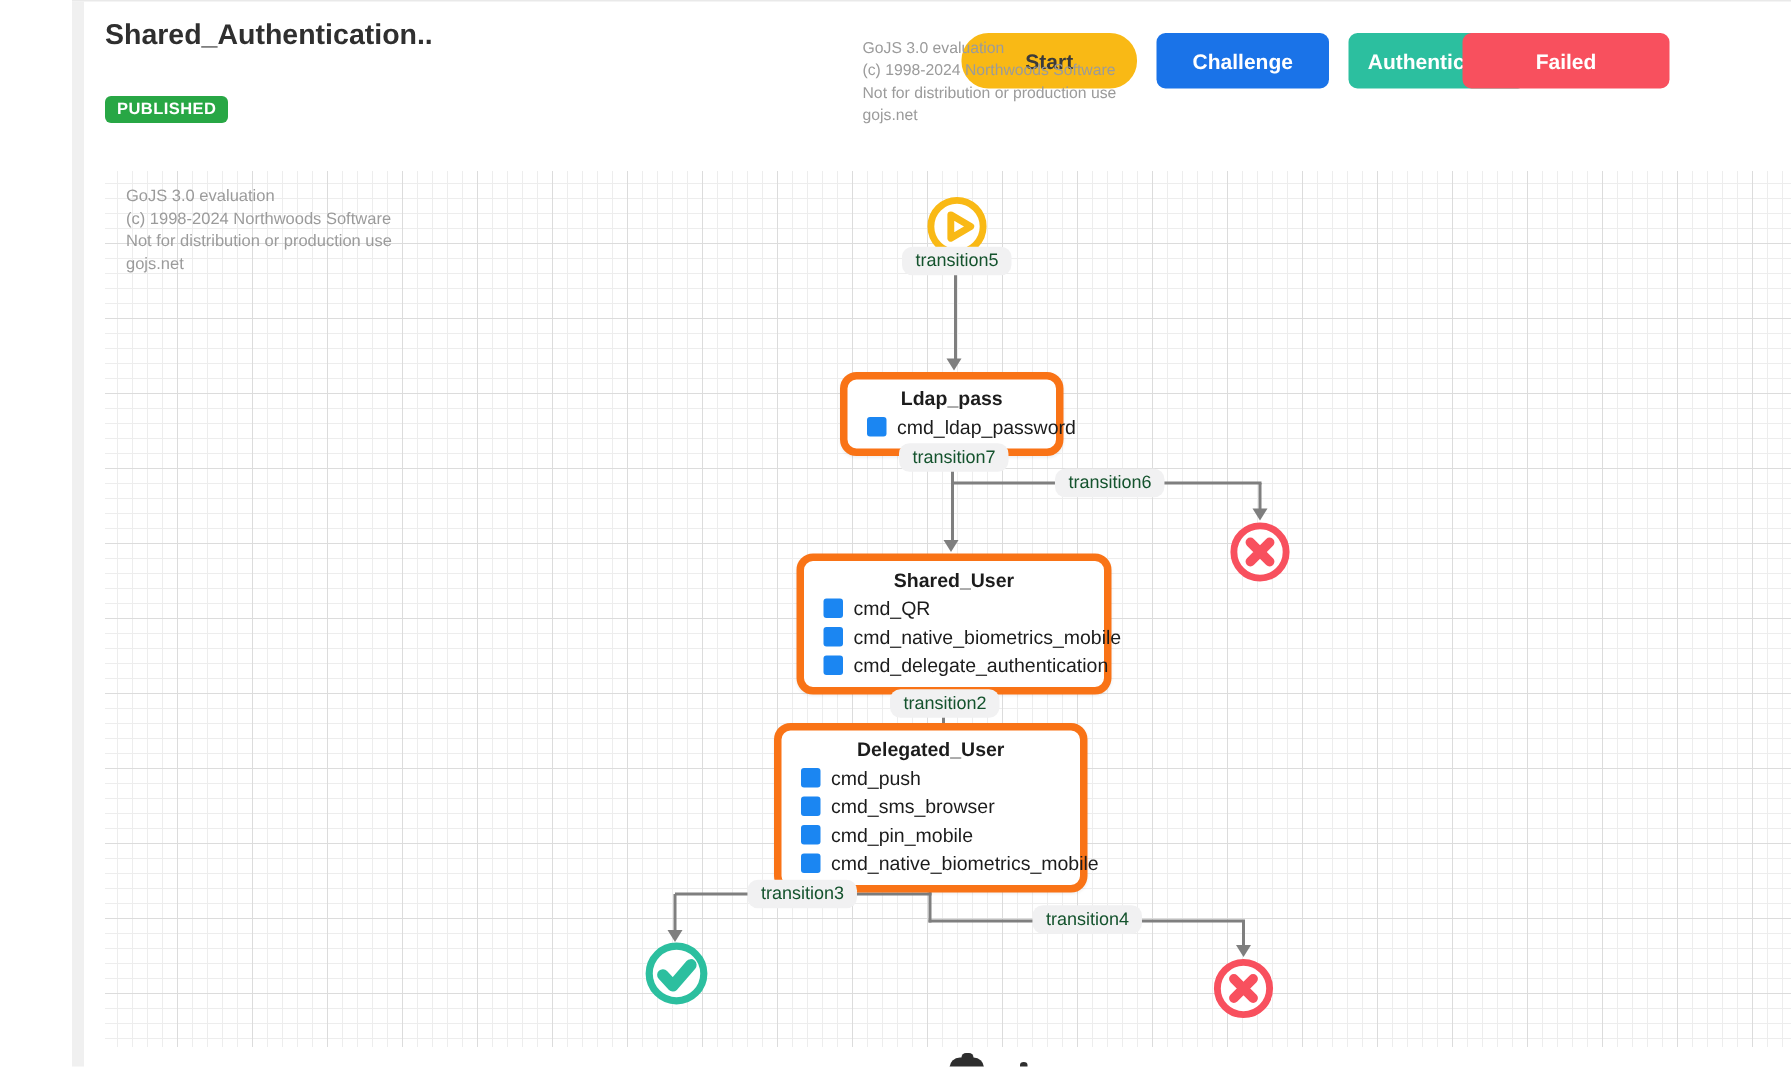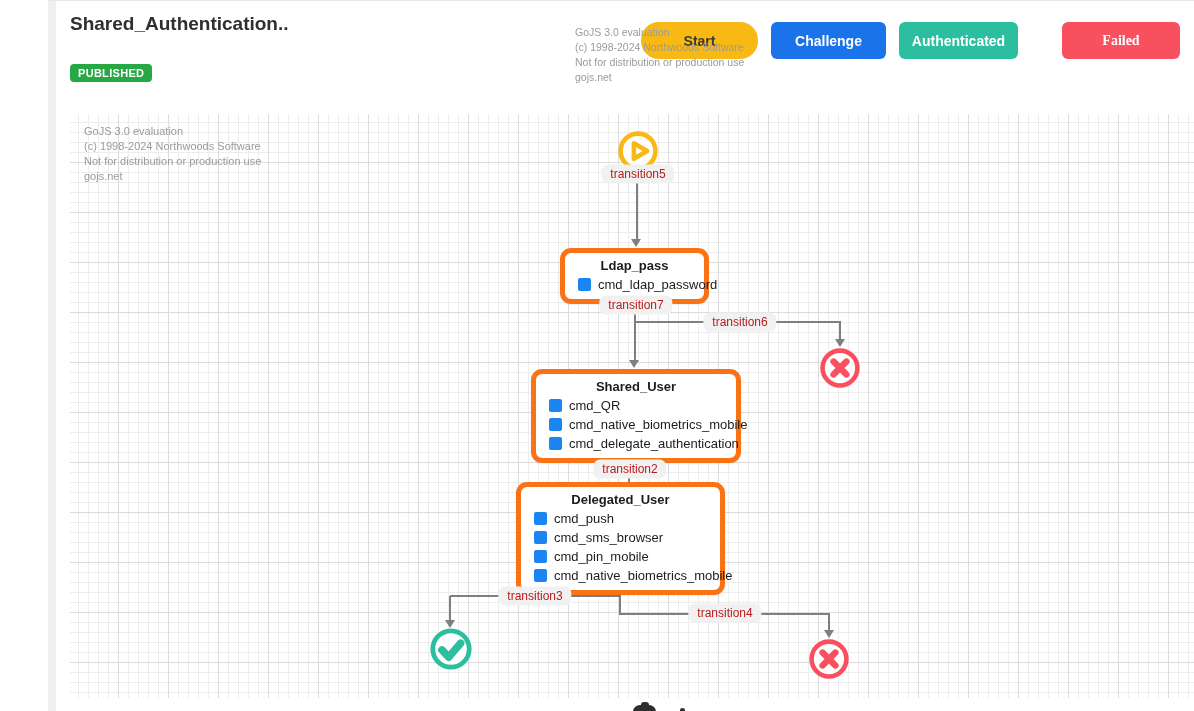--- a/index.html
+++ b/index.html
@@ -12,21 +12,21 @@
 
   
   .page-title { position:absolute; left:22px; top:12px; font-size:19px; font-weight:bold; color:#2f2f2f; }
   .page-subtitle { position:absolute; left:22px; top:40px; font-size:14px; color:#4d4d4d; }
   .status-badge { position:absolute; left:22px; top:63px; background:#28a745; color:#ffffff; font-size:11px; font-weight:bold; padding:3px 8px; border-radius:4px; letter-spacing:.3px; }
 
   .legend-btn { position:absolute; top:21px; height:37px; border:none; border-radius:6px; font-family:inherit; font-size:14px; font-weight:bold; cursor:pointer; }
   .btn-start { left:593px; width:117px; background:#f9b915; color:#3a3a3a;border-radius:18px; }
   .btn-challenge { left:723px; width:115px; background:#1a73e8; color:#ffffff; }
   .btn-authenticated { left:851px; width:119px; background:#2cbf9f; color:#ffffff; }
-  .btn-failed { left:1014px; width:118px; background:#f8505e; color:#ffffff;font-family:Liberation Serif, serif; }
+  .btn-failed { left:927px; width:138px; background:#f8505e; color:#ffffff; }
 
   .watermark { position:absolute; color:#9b9b9b; z-index:10; pointer-events:none; }
   .wm-header { left:527px; top:24px; font-size:10.5px; line-height:15px; }
   .wm-canvas { left:36px; top:123px; font-size:11px; line-height:15px; }
 
   
   .canvas {
     position:absolute; left:22px; top:113px; width:1154px; height:584px; z-index:1;
     background-image:
       linear-gradient(#dcdcdc 1px, transparent 1px),
@@ -36,21 +36,21 @@
     background-size:50px 50px,50px 50px,10px 10px,10px 10px;
     background-position:-2px -2px;
   }
 
   
   .seg { position:absolute; background:#7f7f7f; z-index:2; }
   .seg.h { height:2px; } .seg.v { width:2px; }
   .arrow-down { position:absolute; width:0; height:0; border-left:5px solid transparent; border-right:5px solid transparent; border-top:8px solid #7f7f7f; z-index:2; }
 
   
-  .tlabel { position:absolute; transform:translate(-50%,-50%); background:#f1f1f2; border-radius:7px; padding:2px 9px 3px 9px; font-size:12px; color:#b91c1c; white-space:nowrap; z-index:4; }
+  .tlabel { position:absolute; transform:translate(-50%,-50%); background:#f1f1f2; border-radius:7px; padding:2px 9px 3px 9px; font-size:12px; color:#14532d; white-space:nowrap; z-index:4; }
 
   
   .node { position:absolute; background:#ffffff; border:5px solid #f97316; border-radius:11px; z-index:3; padding-bottom:4px; box-shadow:0 1px 2px rgba(0,0,0,.06); }
   .node-title { font-size:13px; font-weight:bold; color:#1c1c1c; text-align:center; margin:5px 10px 2px 10px; white-space:nowrap; }
   .cmd-row { display:flex; align-items:center; gap:7px; margin:4px 10px 3px 13px; font-size:13px; color:#1c1c1c; white-space:nowrap; }
   .cmd-square { width:13px; height:13px; background:#1b86f2; border-radius:2px; flex:none; }
 
   .endicon { position:absolute; z-index:3; }
 
   

